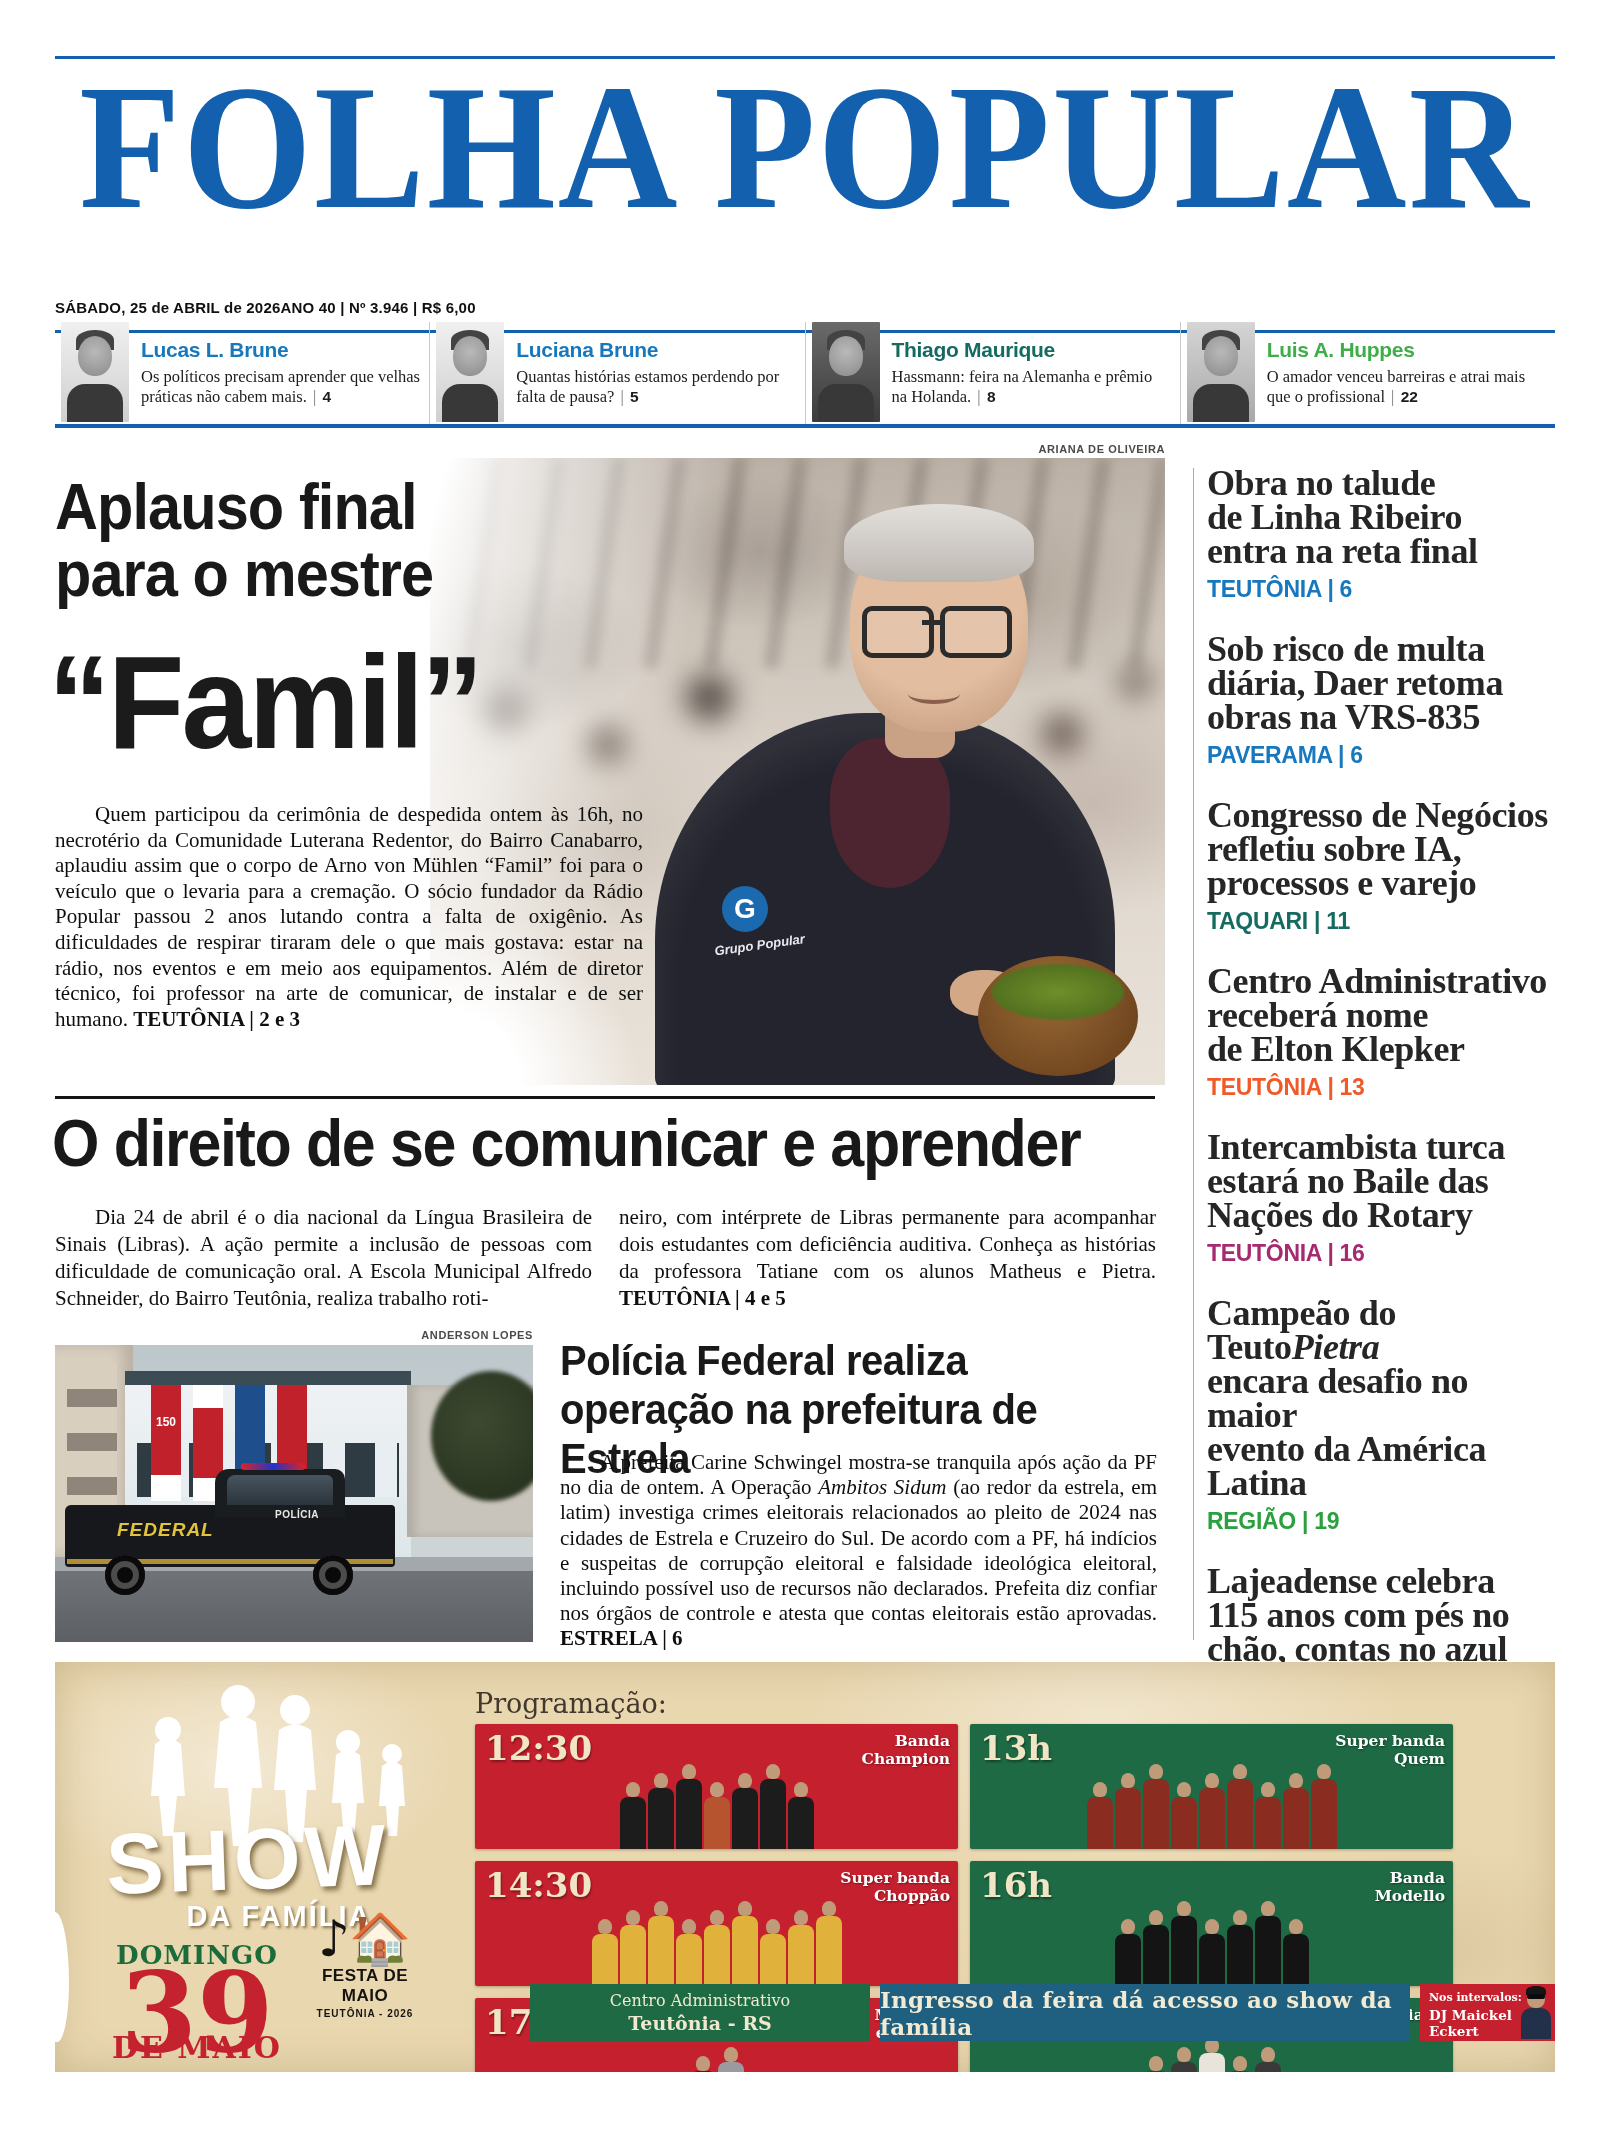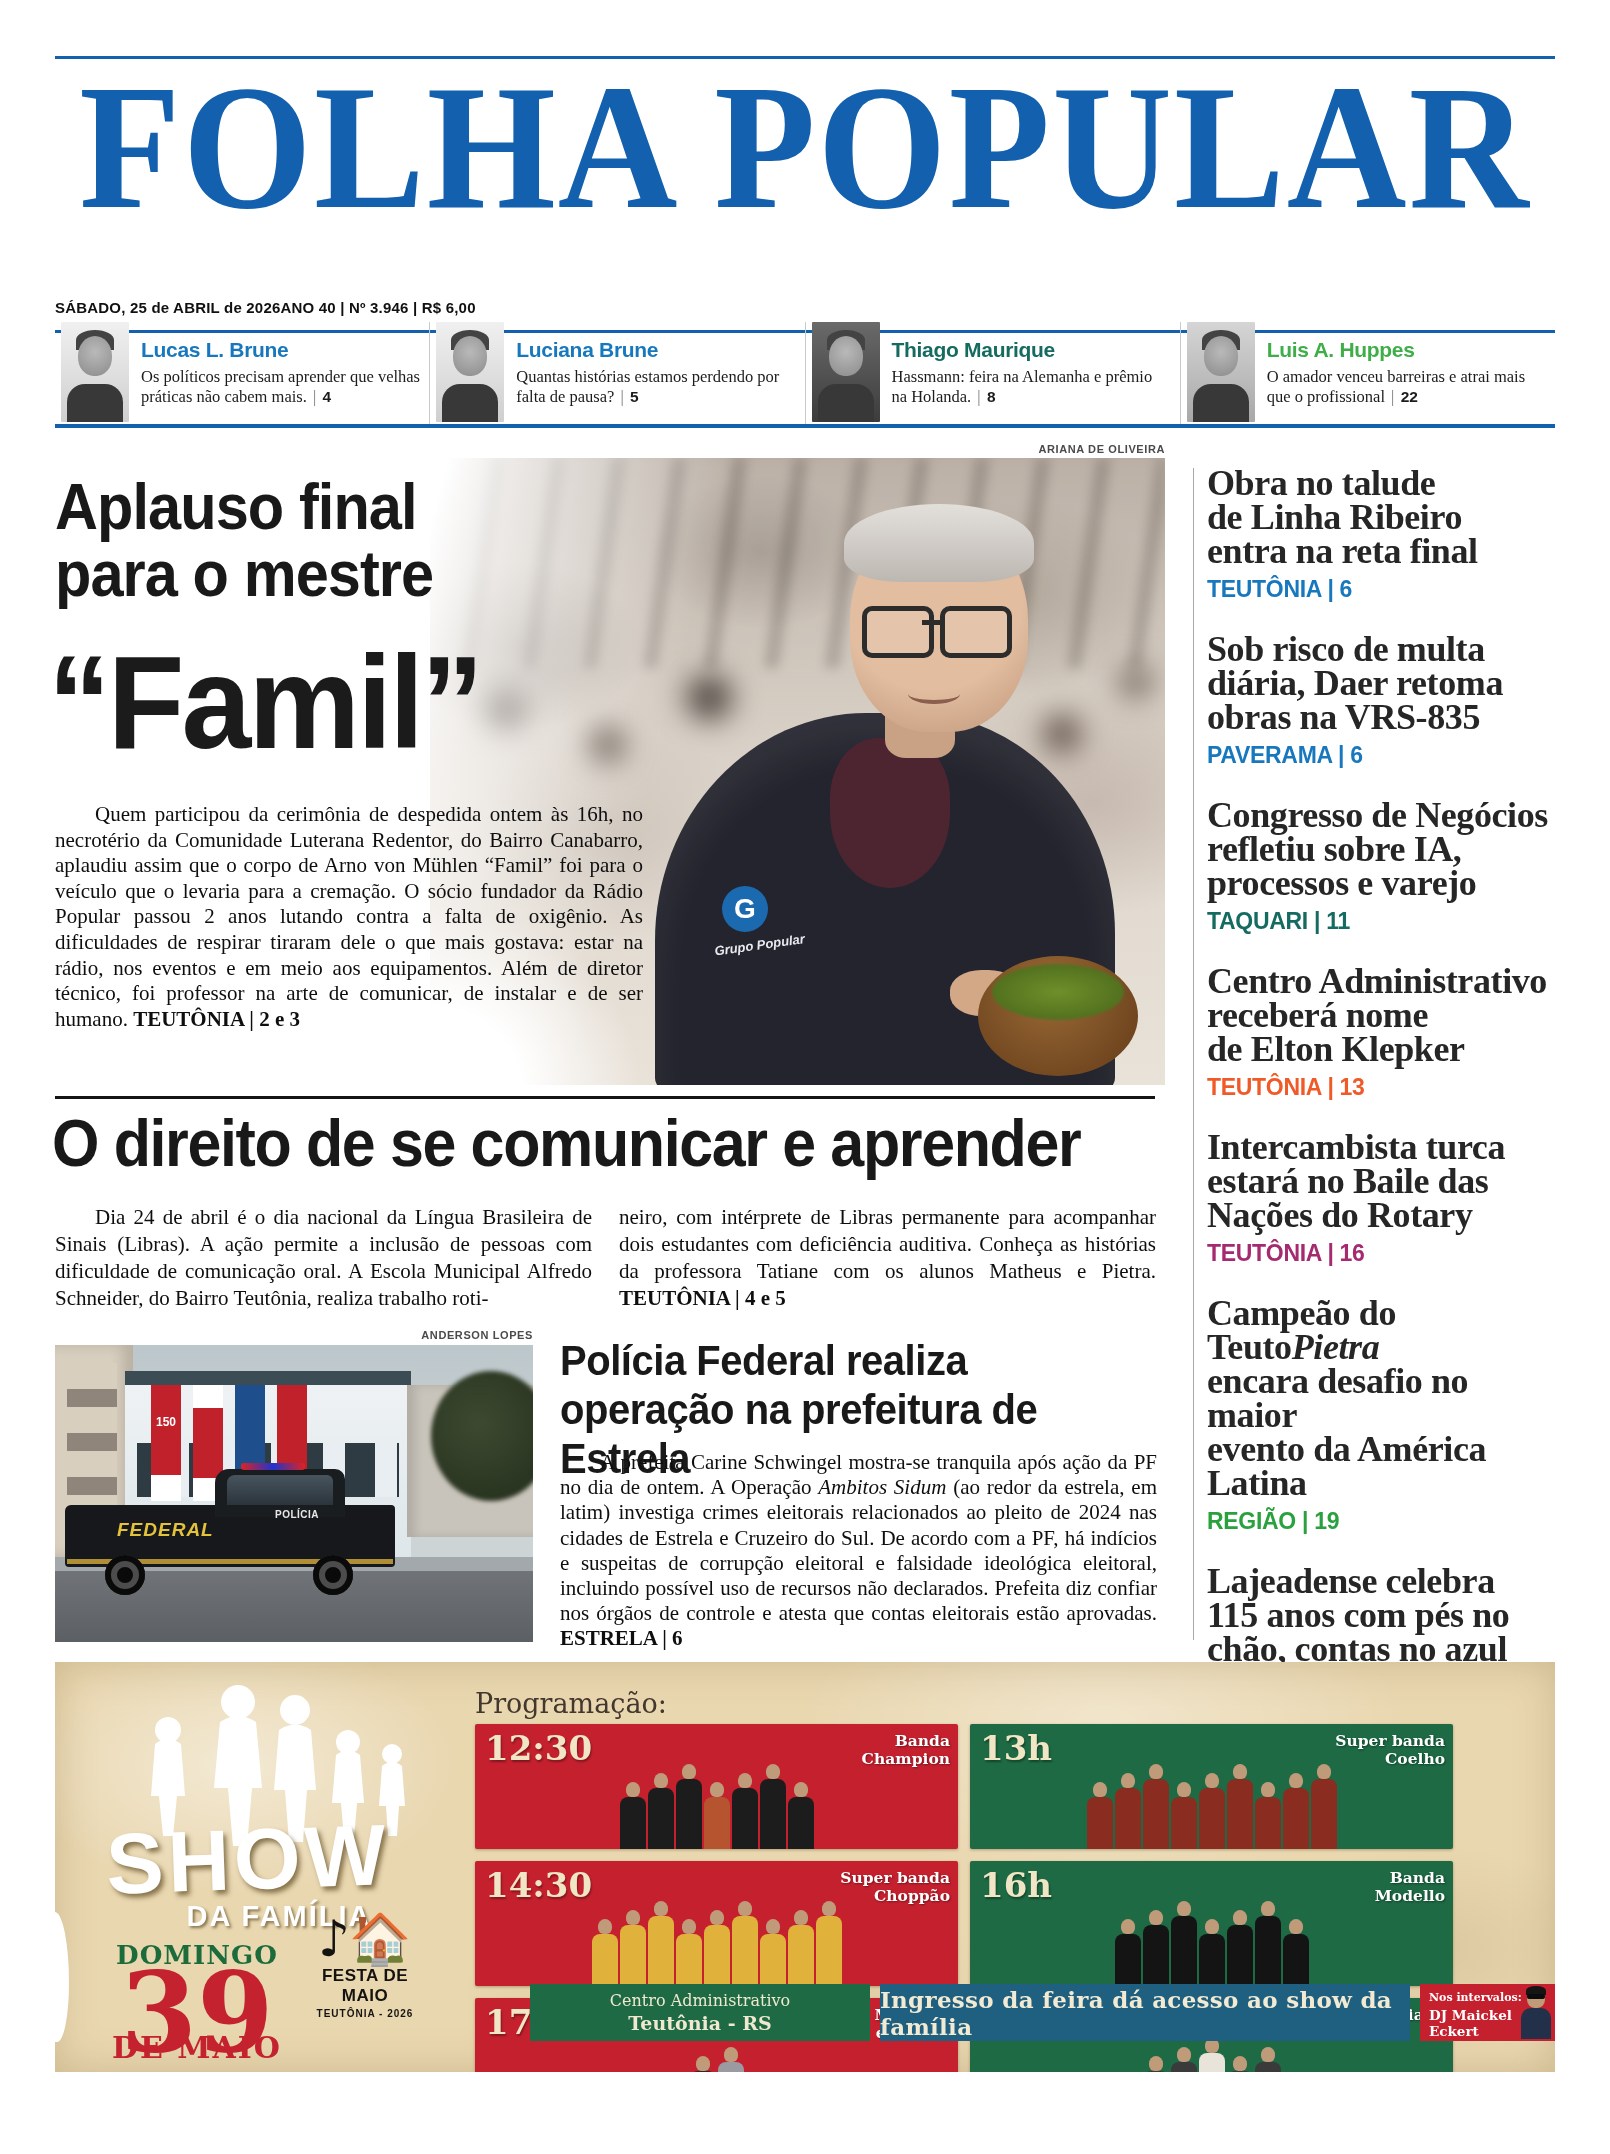--- a/index.html
+++ b/index.html
@@ -415,21 +415,21 @@
             <span class="person" style="--v: #8a2d20; height: 61px;"></span>
             <span class="person" style="--v: #8a2d20; height: 70px;"></span>
             <span class="person" style="--v: #8a2d20; height: 52px;"></span>
             <span class="person" style="--v: #8a2d20; height: 61px;"></span>
             <span class="person" style="--v: #8a2d20; height: 70px;"></span>
             <span class="person" style="--v: #8a2d20; height: 52px;"></span>
             <span class="person" style="--v: #8a2d20; height: 61px;"></span>
             <span class="person" style="--v: #8a2d20; height: 70px;"></span>
           </div>
           <div class="card-time">13h</div>
-          <div class="card-band">Super banda Coelho</div>
+          <div class="card-band">Super banda Quem</div>
         </div>
         <div class="card red">
           <div class="crowd">
             <span class="person" style="--v: #e0b23c; height: 52px;"></span>
             <span class="person" style="--v: #e0b23c; height: 61px;"></span>
             <span class="person" style="--v: #e0b23c; height: 70px;"></span>
             <span class="person" style="--v: #e0b23c; height: 52px;"></span>
             <span class="person" style="--v: #e0b23c; height: 61px;"></span>
             <span class="person" style="--v: #e0b23c; height: 70px;"></span>
             <span class="person" style="--v: #e0b23c; height: 52px;"></span>

